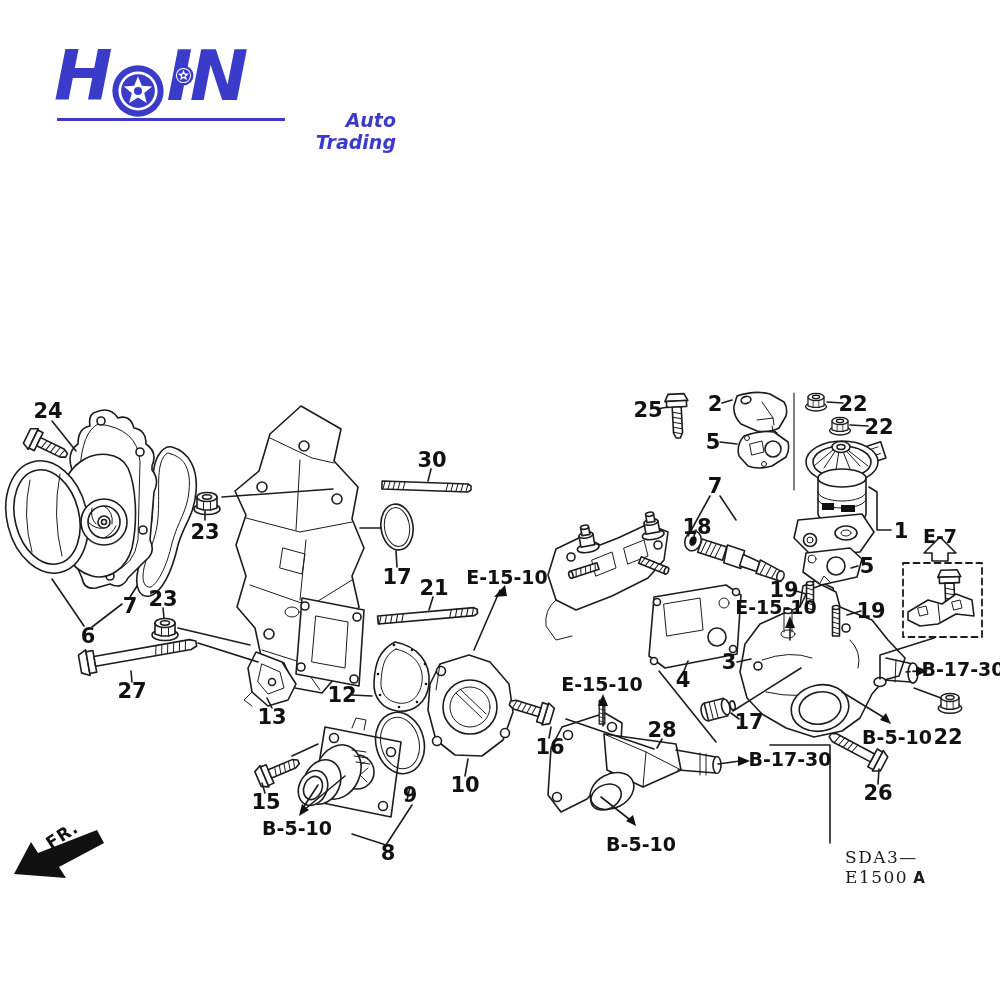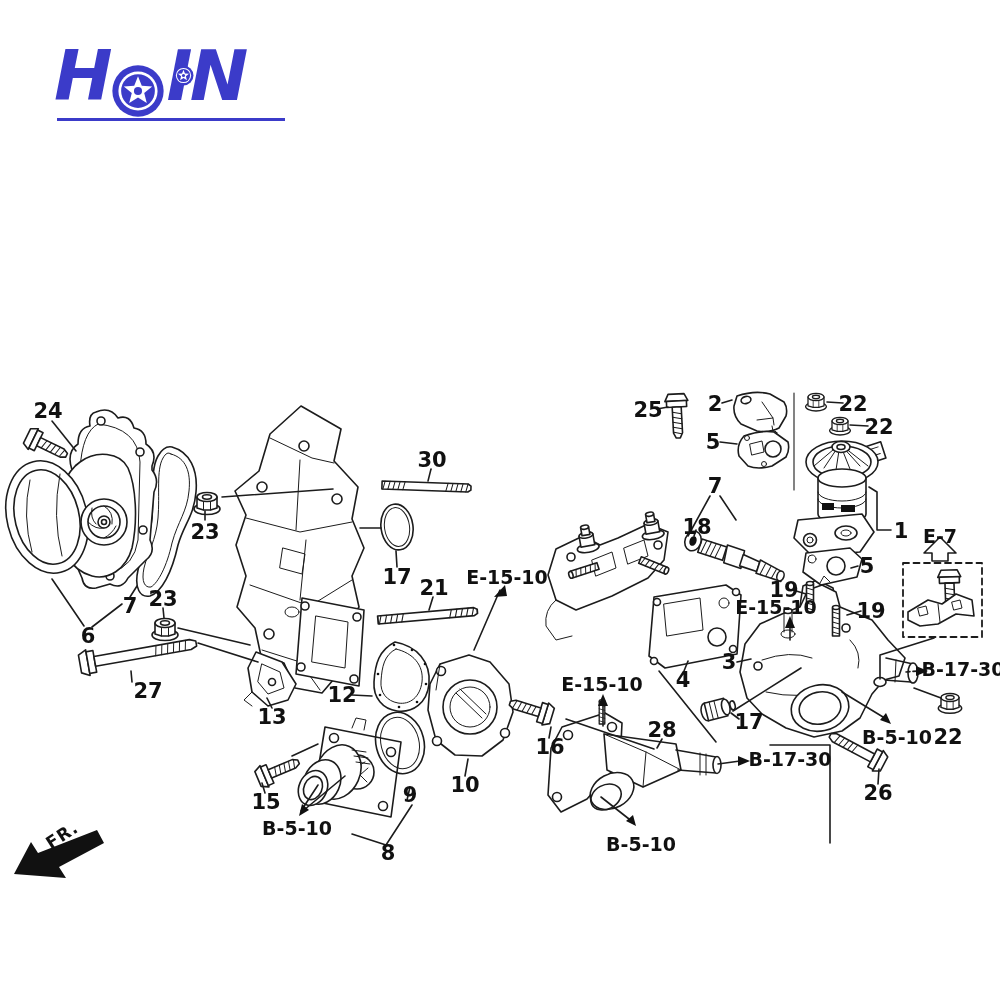--- a/index.html
+++ b/index.html
@@ -63,20 +63,21 @@
             <circle cx="20" cy="20" r="12.5" fill="#3b3bc9"></circle>
             <polygon fill="#ffffff" points="20,9 22.8,16.1 30.5,16.6 24.6,21.5 26.5,28.9 20,24.8 13.5,28.9 15.4,21.5 9.5,16.6 17.2,16.1"></polygon>
             <circle cx="20" cy="20" r="3" fill="#3b3bc9"></circle>
           </svg>
         </span>
         <span>I</span>
       </span>
       <span>N</span>
     </div>
     <div class="logo-underline"></div>
+    <div class="logo-tagline">Auto Trading</div>
   </div>
 
   <svg class="art" width="1000" height="1000" viewBox="0 0 1000 1000">
     <defs>
       <g id="boltR">
         <path class="fw" d="M0,-8 L7,-11.5 L7,11.5 L0,8 Z"></path>
         <path class="fw" d="M7,-10 L13,-10 L13,10 L7,10 Z"></path>
         <path class="fw" d="M13,-4.5 L39,-4.5 L44,-2 L44,2 L39,4.5 L13,4.5 Z"></path>
         <path class="thin" d="M20,-4.5 L18,4.5 M25,-4.5 L23,4.5 M30,-4.5 L28,4.5 M35,-4.5 L33,4.5 M40,-3.5 L38,4"></path>
       </g>
@@ -416,21 +417,21 @@
 
     <polygon class="fk" points="97,830 104,843 59,867 66,878 14,874 31,842 38,853"></polygon>
   </svg>
 
   <div class="label-layer">
       <div class="lbl" style="left: 48px; top: 411px;">24</div>
       <div class="lbl" style="left: 88px; top: 636px;">6</div>
       <div class="lbl" style="left: 130px; top: 606px;">7</div>
       <div class="lbl" style="left: 205px; top: 532px;">23</div>
       <div class="lbl" style="left: 163px; top: 599px;">23</div>
-      <div class="lbl" style="left: 132px; top: 691px; margin-left: 16px;">27</div>
+      <div class="lbl" style="left: 132px; top: 691px;">27</div>
       <div class="lbl" style="left: 432px; top: 460px;">30</div>
       <div class="lbl" style="left: 397px; top: 577px;">17</div>
       <div class="lbl" style="left: 434px; top: 588px;">21</div>
       <div class="lbl" style="left: 342px; top: 695px;">12</div>
       <div class="lbl" style="left: 272px; top: 717px;">13</div>
       <div class="lbl" style="left: 266px; top: 802px;">15</div>
       <div class="lbl" style="left: 410px; top: 795px;">9</div>
       <div class="lbl" style="left: 388px; top: 853px;">8</div>
       <div class="lbl" style="left: 465px; top: 785px;">10</div>
       <div class="lbl" style="left: 550px; top: 747px;">16</div>
@@ -457,14 +458,17 @@
       <div class="lbl code" style="left: 297px; top: 828px;">B-5-10</div>
       <div class="lbl code" style="left: 641px; top: 844px;">B-5-10</div>
       <div class="lbl code" style="left: 897px; top: 737px;">B-5-10</div>
       <div class="lbl code" style="left: 790px; top: 759px;">B-17-30</div>
       <div class="lbl code" style="left: 963px; top: 669px;">B-17-30</div>
       <div class="lbl code" style="left: 940px; top: 536px;">E-7</div>
     </div>
 
   <div class="fr-label">FR.</div>
 
+  <div class="footer-code">
+    <span>SDA3— E1500</span><span class="suffix">A</span>
+  </div>
 
 </div>
 
 </body></html>

